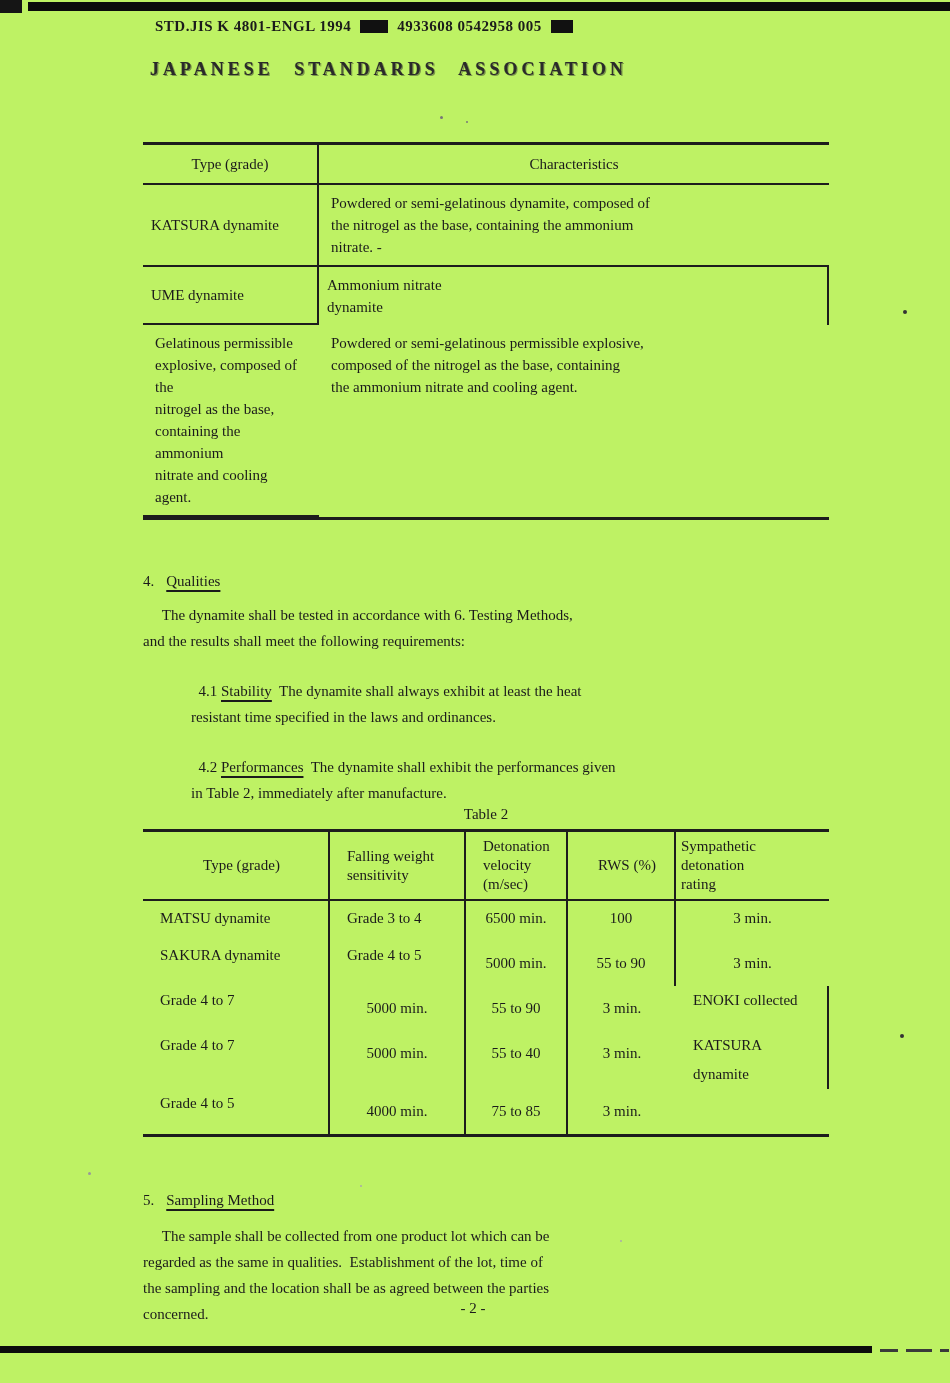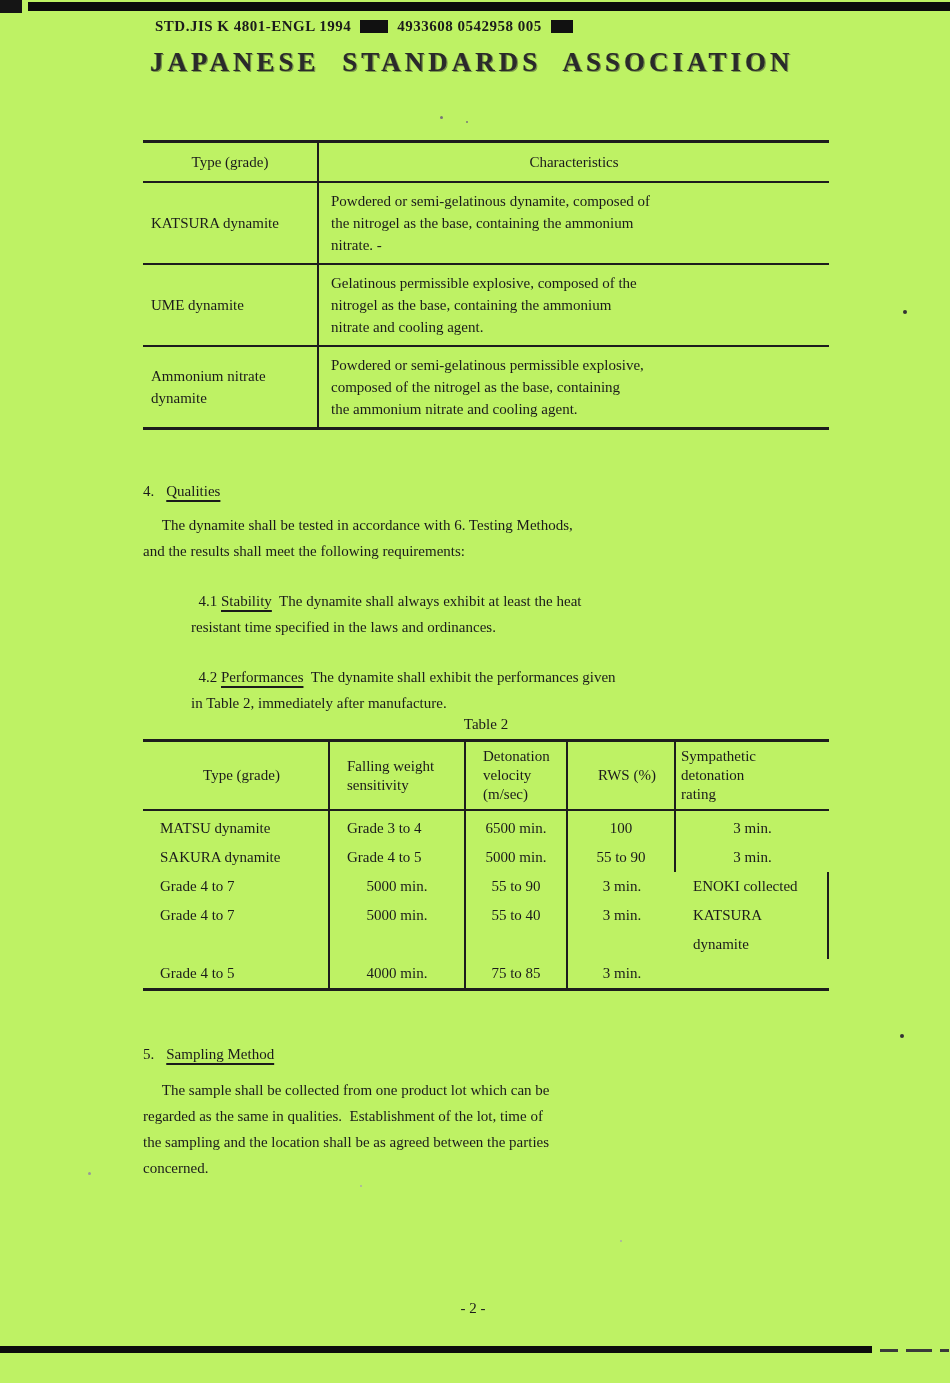--- a/index.html
+++ b/index.html
@@ -20,21 +20,21 @@
   .dash.d3{left:940px;width:9px;}
   .speck{position:absolute;border-radius:50%;background:#777;}
 
   
   .code-line{margin:18px 0 0 12px;font-size:15px;font-weight:bold;letter-spacing:.5px;
     display:flex;align-items:center;gap:9px;white-space:nowrap;}
   .block{width:28px;height:13px;background:#111;display:inline-block;}
   .block.small{width:22px;}
 
   
-  .org-title{margin:12px 0 0 7px;font-size:27px;font-weight:bold;letter-spacing:4px;
+  .org-title{margin:24px 0 0 7px;font-size:18px;font-weight:bold;letter-spacing:4px;
     word-spacing:12px;color:#2a2a2a;
     text-shadow:1.2px 1.2px 0 rgba(40,40,40,.45),-0.5px -0.5px 0 rgba(40,40,40,.25);}
 
   
   .para{font-size:15px;line-height:26px;margin:8px 0 0 0;white-space:pre-wrap;}
   .sub{margin-top:24px;margin-left:48px;}
   .heading{margin:48px 0 0 0;font-size:15px;line-height:26px;}
   .heading .u{margin-left:12px;}
   .u{text-decoration:underline;text-underline-offset:3.5px;text-decoration-thickness:1.5px;}
   .caption{margin-top:0;text-align:center;font-size:15px;}
@@ -49,21 +49,21 @@
   .t1 .head{text-align:center;padding:8px 0;display:flex;align-items:center;justify-content:center;}
   .t1 .lastrow{border-bottom:none;}
 
   
   .t2{margin-top:6px;display:grid;grid-template-columns:187px 136px 102px 108px 1fr;
     border-top:3px solid #1d1d1d;border-bottom:3px solid #1d1d1d;font-size:15px;}
   .t2 .h{border-bottom:2px solid #1d1d1d;padding:5px 5px;line-height:19px;white-space:pre-line;
     display:flex;align-items:center;}
   .t2 .h.center{justify-content:center;text-align:center;}
   .t2 .d{line-height:29px;padding:0 8px;white-space:pre-line;}
-  .t2 .d.center{text-align:center;padding:0;}
+  .t2 .d.center{text-align:center;padding:8px;}
   .t2 .d.r0{padding-top:3px;}
   .t2 .v{border-right:2px solid #1d1d1d;padding-left:17px;}
 </style>
 </head>
 <body>
 
 <div class="page">
 
   <div class="top-bar"></div>
   <div class="corner-mark"></div>
@@ -82,26 +82,26 @@
     <div class="t1">
       <div class="cell head col1">Type  (grade)</div>
       <div class="cell head">Characteristics</div>
 
       <div class="cell body col1">KATSURA dynamite</div>
       <div class="cell body">Powdered or semi-gelatinous dynamite, composed of
 the nitrogel as the base, containing the ammonium
 nitrate. -</div>
 
       <div class="cell body col1">UME dynamite</div>
+      <div class="cell body col1 lastrow">Ammonium nitrate
+dynamite</div>
+
       <div class="cell body">Gelatinous permissible explosive, composed of the
 nitrogel as the base, containing the ammonium
 nitrate and cooling agent.</div>
-
-      <div class="cell body col1 lastrow">Ammonium nitrate
-dynamite</div>
       <div class="cell body lastrow">Powdered or semi-gelatinous permissible explosive,
 composed of the nitrogel as the base, containing
 the ammonium nitrate and cooling agent.</div>
     </div>
 
     <p class="heading"><span>4.</span><span class="u">Qualities</span></p>
 
     <p class="para">     The dynamite shall be tested in accordance with 6. Testing Methods,
 and the results shall meet the following requirements:</p>
 

